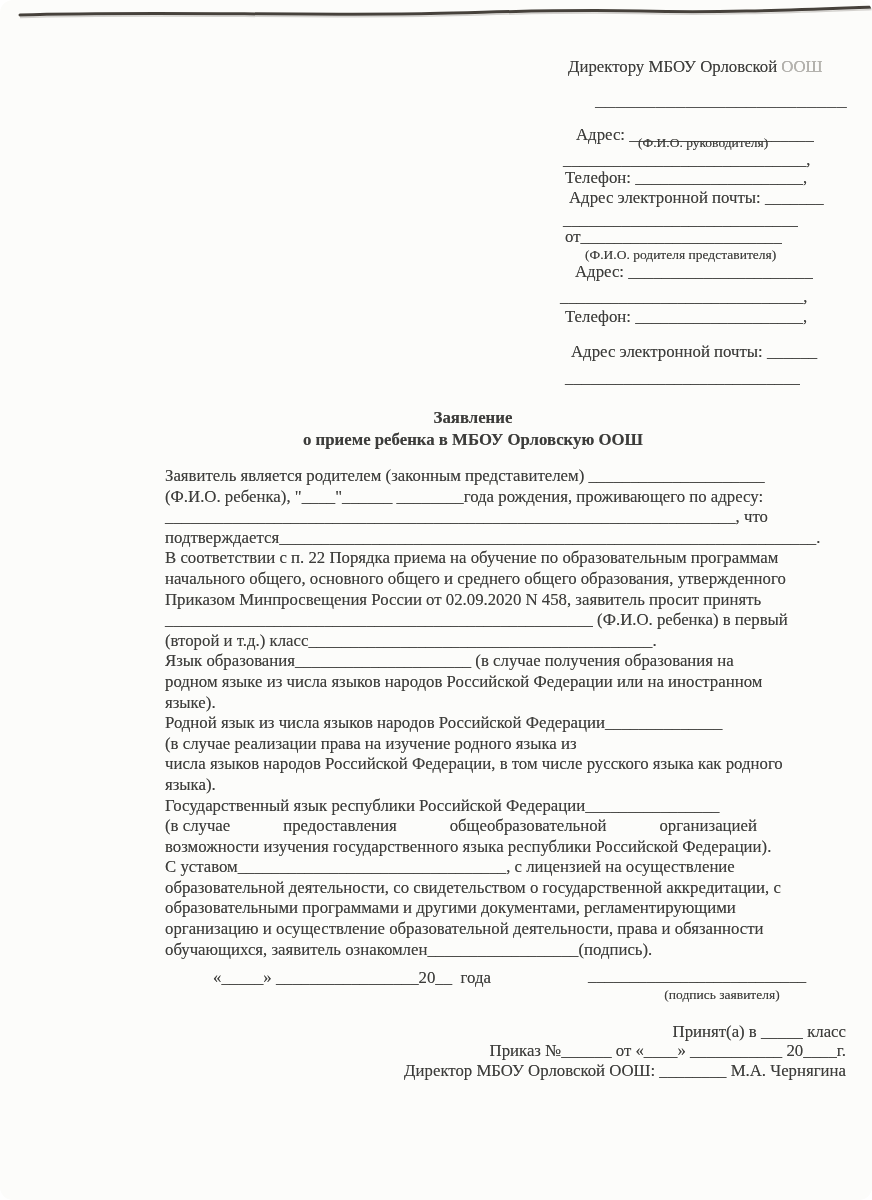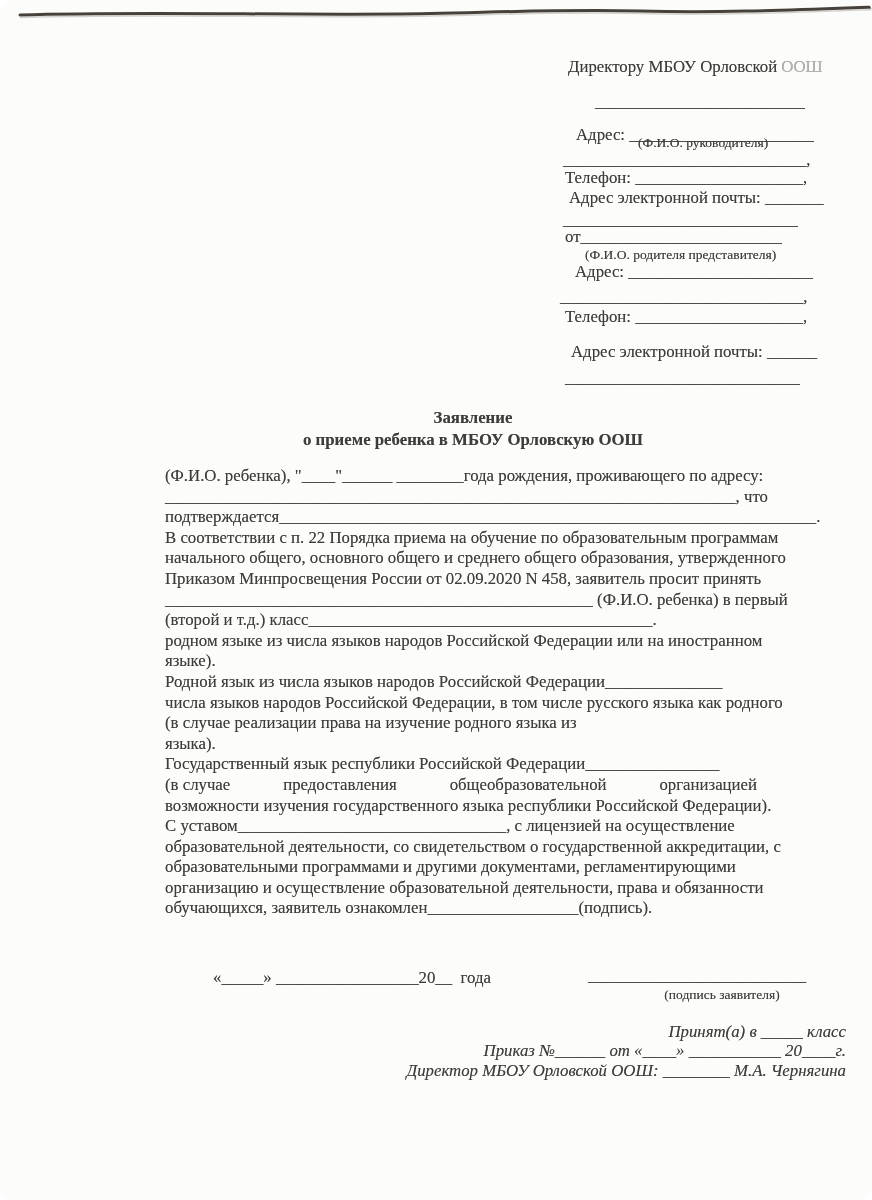--- a/index.html
+++ b/index.html
@@ -12,21 +12,21 @@
     border-radius:13px;
   }
   
   .scan-edge{position:absolute;top:0;left:0;width:872px;height:30px;}
   
   .recipient{position:absolute;top:57px;left:563px;width:268px;line-height:19px;}
   .recipient div{position:absolute;white-space:pre;}
   .r-caption{font-size:13.5px;}
   .rl-dir{top:0;left:5px;}
   .faded{color:#b5b3ae;}
-  .rl0{top:35px;left:32px;}
+  .rl0{top:35px;left:32px;font-family:Liberation Mono, monospace;}
   .rl1{top:48px;left:75px;margin-top:28px;}
   .rl2{top:68px;left:13px;}
   .rl3{top:93px;left:0;}
   .rl4{top:111px;left:2px;}
   .rl5{top:131px;left:6px;}
   .rl6{top:153px;left:0;}
   .rl7{top:170px;left:2px;}
   .rl8{top:188px;left:22px;}
   .rl9{top:205px;left:12px;}
   .rl10{top:230px;left:-3px;}
@@ -37,21 +37,21 @@
   .title{position:absolute;top:407px;left:148px;width:650px;text-align:center;line-height:22px;font-weight:bold;}
   
   .body-text{position:absolute;top:466px;left:165px;width:662px;}
   .body-text .bl{line-height:20.6px;white-space:pre;}
   .justified{display:flex;justify-content:space-between;width:592px;line-height:20.6px;}
   
   .date-line{position:absolute;top:968px;left:165px;white-space:pre;margin-left:48px;}
   .sig-block{position:absolute;top:966px;left:588px;width:216px;}
   .sig-line{white-space:pre;line-height:20px;font-style:italic;}
   .sig-caption{font-size:13.5px;text-align:center;padding-left:52px;line-height:17px;}
-  .accept{position:absolute;top:1022px;right:26px;text-align:right;line-height:19.3px;font-style:italic;}
+  .accept{position:absolute;top:1022px;right:26px;text-align:right;line-height:19.3px;}
   .accept div{white-space:pre;}
 </style>
 </head>
 <body>
 
 <div class="page">
 
   <svg class="scan-edge" viewBox="0 0 872 30" xmlns="http://www.w3.org/2000/svg">
     <path d="M20,15 C150,11 300,16 430,13.5 C520,11.5 560,9.5 640,11 C720,13 790,10 872,7" fill="none" stroke="#46413b" stroke-width="3" stroke-linecap="round"></path>
     <path d="M20,17.5 C150,13.5 300,18.5 430,16 C520,14 560,12 640,13.5 C720,15.5 790,12.5 872,9.5" fill="none" stroke="#8a857d" stroke-width="1.5" opacity="0.35"></path>
@@ -74,33 +74,35 @@
     <div class="rl12">Адрес электронной почты: ______</div>
     <div class="rl13">____________________________</div>
   </div>
 
   <div class="title">
     <div>Заявление</div>
     <div>о приеме ребенка в МБОУ Орловскую ООШ</div>
   </div>
 
   <div class="body-text">
+    <div class="bl">Заявитель является родителем (законным представителем) _____________________</div>
     <div class="bl">(Ф.И.О. ребенка), "____"______ ________года рождения, проживающего по адресу:</div>
     <div class="bl">____________________________________________________________________, что</div>
     <div class="bl">подтверждается________________________________________________________________.</div>
     <div class="bl">В соответствии с п. 22 Порядка приема на обучение по образовательным программам</div>
     <div class="bl">начального общего, основного общего и среднего общего образования, утвержденного</div>
     <div class="bl">Приказом Минпросвещения России от 02.09.2020 N 458, заявитель просит принять</div>
     <div class="bl">___________________________________________________ (Ф.И.О. ребенка) в первый</div>
     <div class="bl">(второй и т.д.) класс_________________________________________.</div>
+    <div class="bl">Язык образования_____________________ (в случае получения образования на</div>
     <div class="bl">родном языке из числа языков народов Российской Федерации или на иностранном</div>
     <div class="bl">языке).</div>
     <div class="bl">Родной язык из числа языков народов Российской Федерации______________</div>
+    <div class="bl">(в случае реализации права на изучение родного языка из</div>
     <div class="bl">числа языков народов Российской Федерации, в том числе русского языка как родного</div>
-    <div class="bl">(в случае реализации права на изучение родного языка из</div>
     <div class="bl">языка).</div>
     <div class="bl">Государственный язык республики Российской Федерации________________</div>
     <div class="justified">
       <span>(в случае</span>
       <span>предоставления</span>
       <span>общеобразовательной</span>
       <span>организацией</span>
     </div>
     <div class="bl">возможности изучения государственного языка республики Российской Федерации).</div>
     <div class="bl">С уставом________________________________, с лицензией на осуществление</div>

